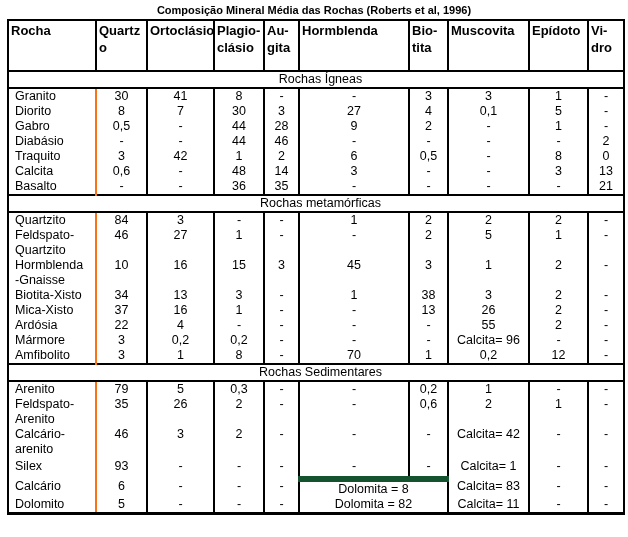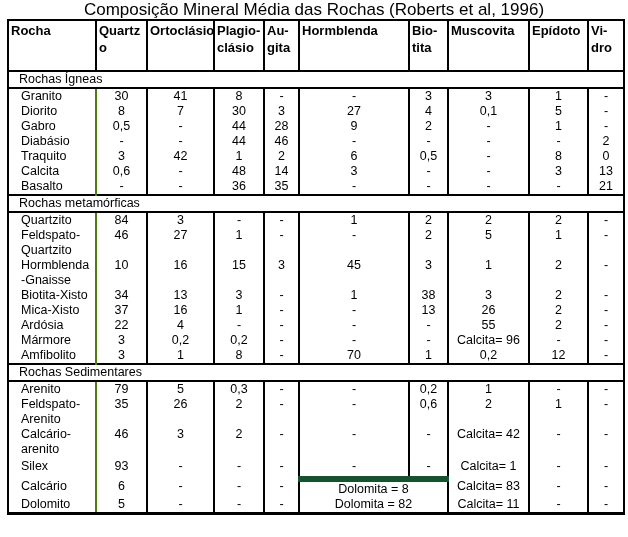--- a/index.html
+++ b/index.html
@@ -5,25 +5,25 @@
   html, body {
     margin: 0;
     padding: 0;
     background: #ffffff;
     width: 628px;
     height: 537px;
     font-family: "Liberation Sans", sans-serif;
     color: #000;
   }
   .title {
-    font-size: 17px;
+    font-size: 11px;
     line-height: 16px;
     text-align: center;
     margin: 2px 0 1px 0;
-    font-weight: normal;
+    font-weight: bold;
   }
   table {
     border-collapse: collapse;
     table-layout: fixed;
     margin-left: 7px;
     width: 616px;
     border: 2px solid #000;
     border-bottom: 3px solid #000;
   }
   th {
@@ -42,28 +42,28 @@
     font-size: 12.5px;
     line-height: 15px;
     vertical-align: top;
     padding: 0 1px;
     overflow: hidden;
   }
   td.section {
     border-top: 2px solid #000;
     border-bottom: 2px solid #000;
     padding-left: 10px;
-    text-align: left;
+    text-align: center;
   }
   td.name {
     text-align: left;
-    padding-left: 12px;
+    padding-left: 6px;
     white-space: pre-line;
     border-left: 2px solid #000;
-    border-right: 2px solid #4d7c0f;
+    border-right: 2px solid #f97316;
     margin-top: 20px;
   }
   td.val {
     text-align: center;
     border-left: 2px solid #000;
     border-right: 2px solid #000;
   }
   td.dol-top { border-top: 6px solid #14532d; }
   tr.tall td { padding-top: 2px; padding-bottom: 2px; }
 </style>

